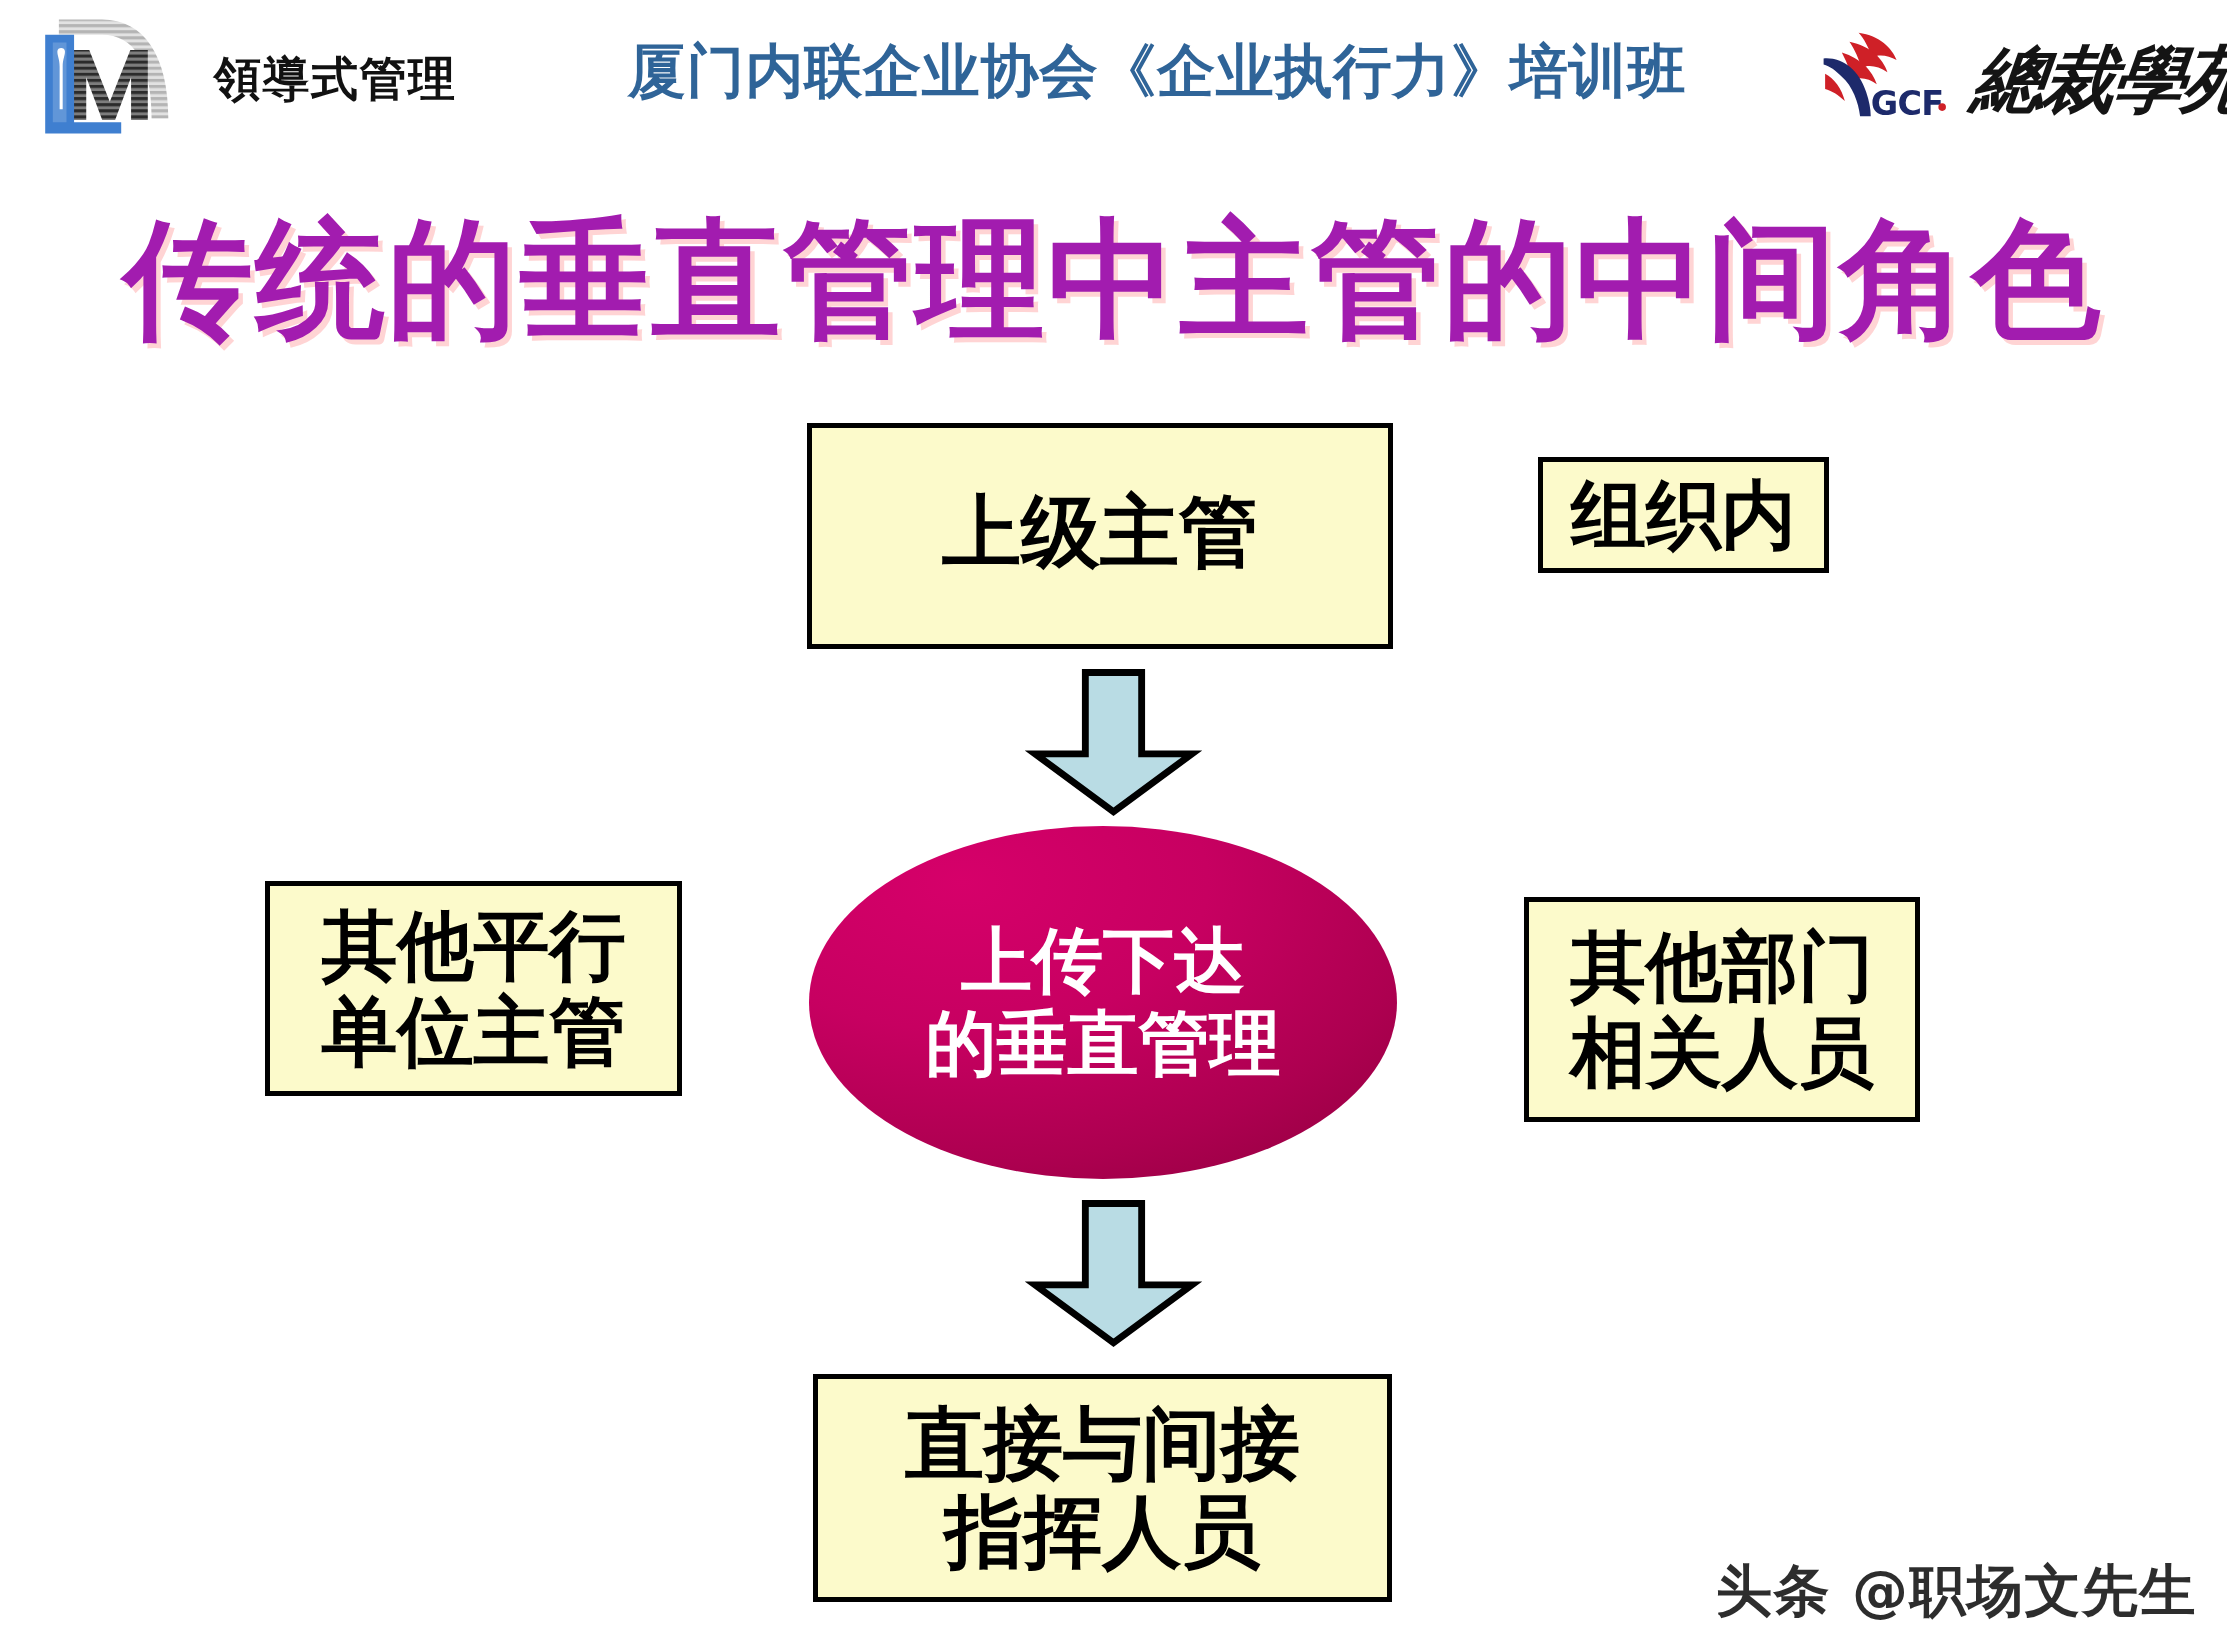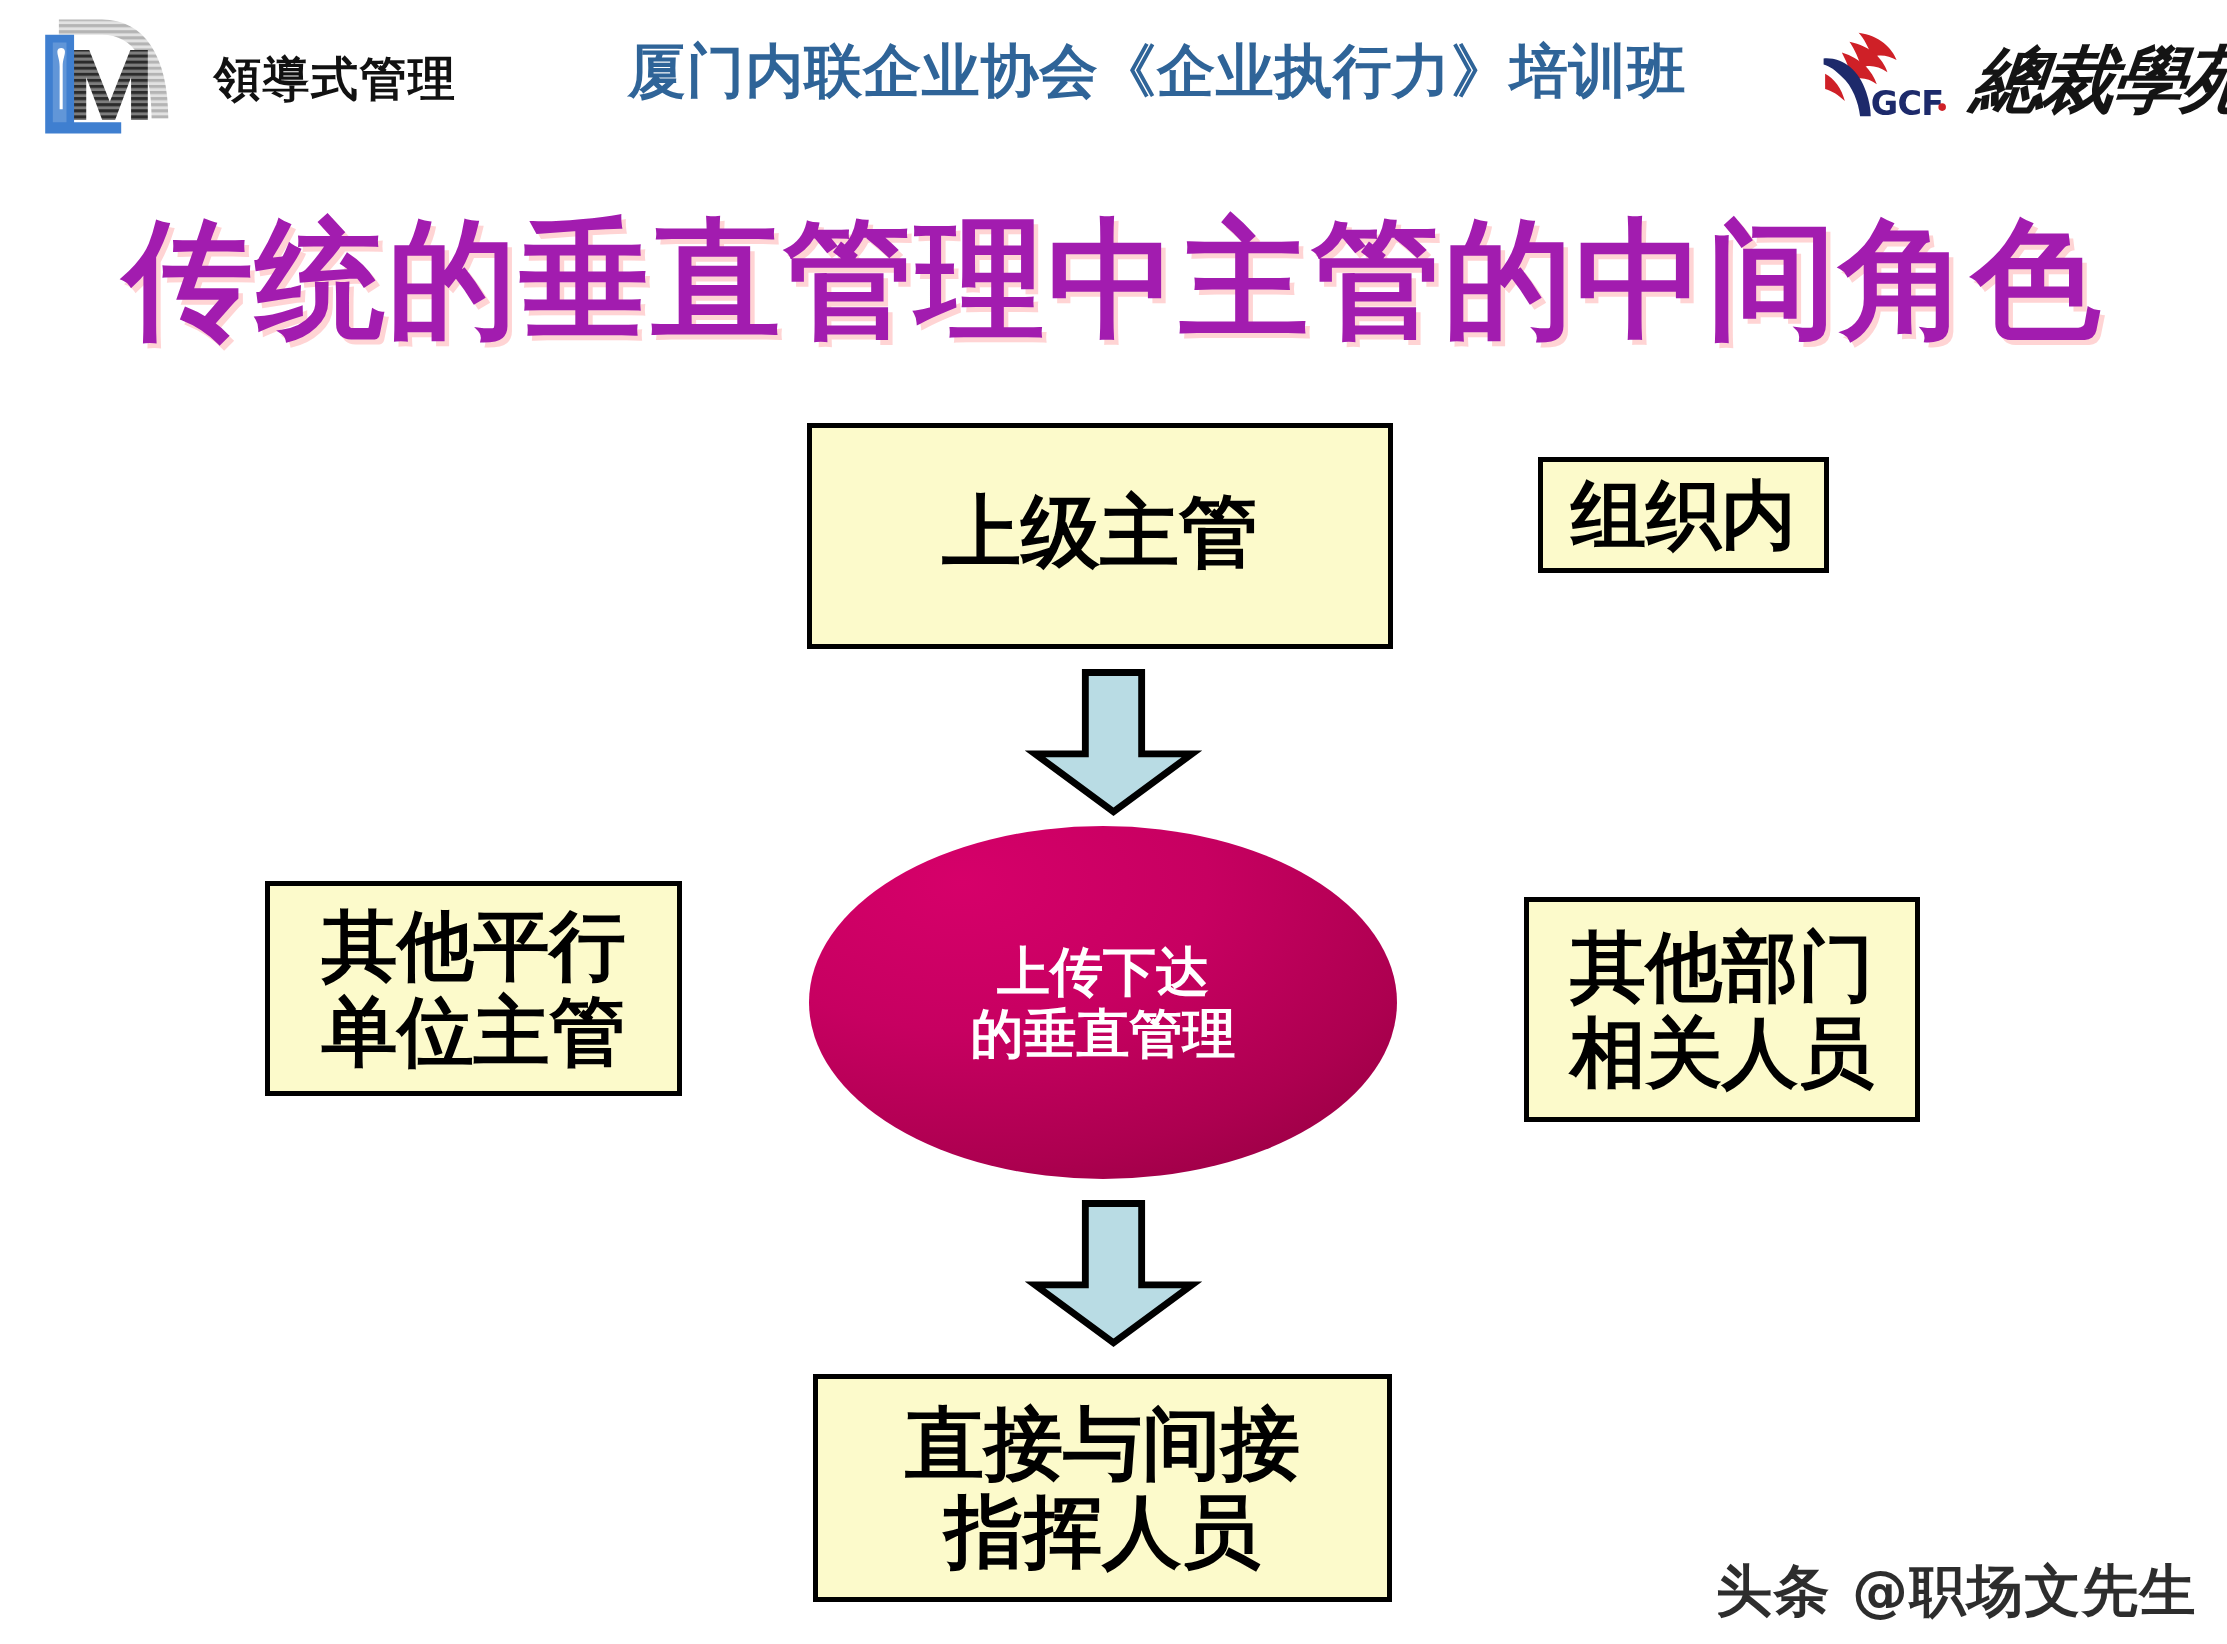--- a/index.html
+++ b/index.html
@@ -169,21 +169,21 @@
     width: 588px;
     height: 353px;
     border-radius: 50%;
     background: radial-gradient(ellipse 110% 110% at 26% 16%, #d6006a 0%, #c70061 38%, #ad0050 72%, #92003f 100%);
     display: flex;
     flex-direction: column;
     align-items: center;
     justify-content: center;
     color: #ffffff;
     font-weight: 700;
-    font-size: 53px;
+    font-size: 71px;
     line-height: 1.16;
     text-align: center;
   }
   #ellipse-center .line { white-space: nowrap; }
 
   
   .arrow-down {
     position: absolute;
     width: 0; height: 0;
   }

